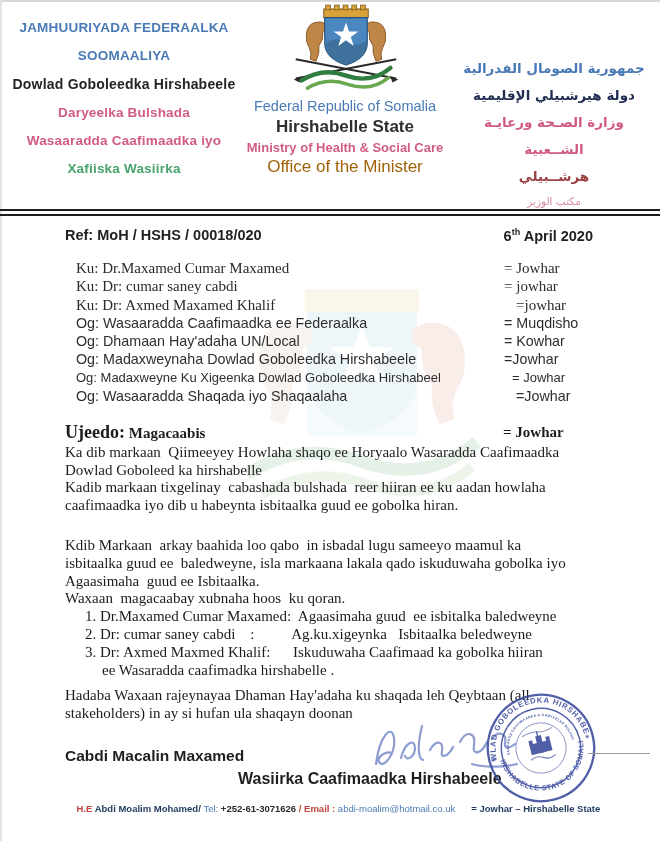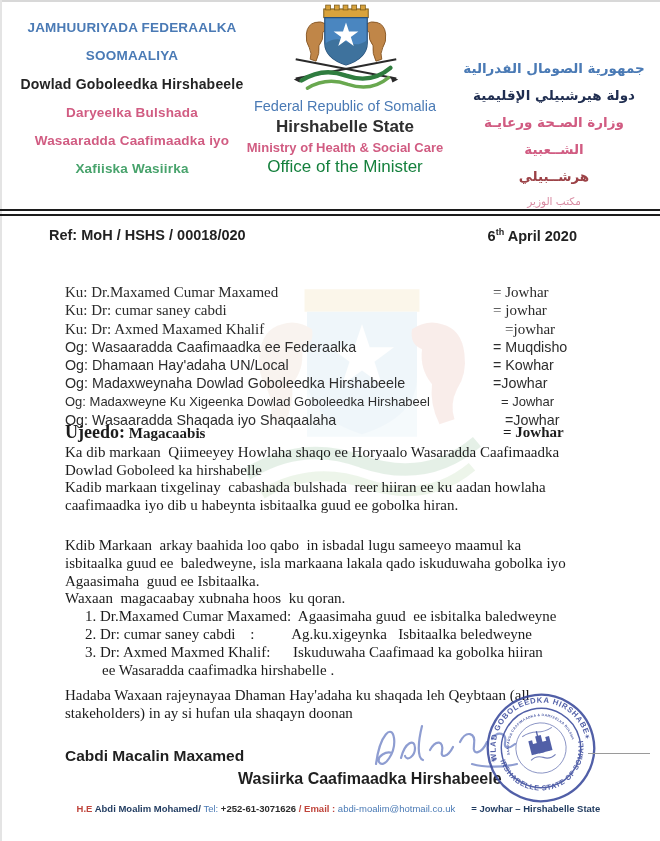--- a/index.html
+++ b/index.html
@@ -2,53 +2,53 @@
 <html><head>
 <meta charset="utf-8">
 <style>
   html,body{margin:0;padding:0;background:#ffffff;}
   .page{position:relative;width:660px;height:841px;background:#ffffff;overflow:hidden;
         font-family:"Liberation Sans",sans-serif;color:#2b2b2b;}
   .scan-edge-top{position:absolute;left:0;top:0;width:660px;height:2px;background:#d8d8d8;}
   .scan-edge-left{position:absolute;left:0;top:0;width:2px;height:841px;background:#e4e4e4;}
 
   
-  .hdr-left{position:absolute;left:16px;top:20px;width:232px;text-align:center;font-weight:bold;font-size:13.5px;}
+  .hdr-left{position:absolute;left:8px;top:20px;width:232px;text-align:center;font-weight:bold;font-size:13.5px;}
   .hdr-left .hl{margin-bottom:13px;letter-spacing:.2px;}
   .hdr-left .hl:nth-child(1),.hdr-left .hl:nth-child(2){color:#4a7ab5;}
   .hdr-left .hl:nth-child(3){color:#242424;font-size:14px;}
   .hdr-left .hl:nth-child(4),.hdr-left .hl:nth-child(5){color:#d15c82;}
   .hdr-left .hl:nth-child(6){color:#48a36c;}
 
   .emblem{position:absolute;left:288px;top:4px;width:116px;height:94px;}
   .hdr-center{position:absolute;left:234px;top:98px;width:222px;text-align:center;}
   .hc1{color:#4a7ab5;font-size:14.5px;margin-bottom:3px;}
   .hc2{color:#2f2f2f;font-size:17px;font-weight:bold;margin-bottom:3px;}
   .hc3{color:#d15c82;font-size:13px;font-weight:bold;margin-bottom:2px;}
-  .hc4{color:#15803d;font-size:17px;}
+  .hc4{color:#a16207;font-size:17px;}
 
   .hdr-right{position:absolute;left:458px;top:22px;width:192px;text-align:center;font-family:"DejaVu Sans",sans-serif;margin-top:38px;}
   .hdr-right .ar{margin-bottom:11px;font-size:13.5px;}
   .hdr-right .ar:nth-child(1){color:#4a7ab5;font-weight:bold;}
   .hdr-right .ar:nth-child(2){color:#1f2d50;font-weight:bold;}
   .hdr-right .ar:nth-child(3),.hdr-right .ar:nth-child(4){color:#d15c82;font-weight:bold;}
   .hdr-right .ar:nth-child(5){color:#9c4247;font-weight:bold;}
   .hdr-right .ar:nth-child(6){color:#d98ca3;font-size:10.5px;}
 
   .rule{position:absolute;left:0;top:209px;width:660px;height:3px;
         border-top:2px solid #1c1c1c;border-bottom:2px solid #1c1c1c;}
 
   
-  .ref-row{position:absolute;left:49px;top:227px;width:528px;display:flex;justify-content:space-between;
+  .ref-row{position:absolute;left:65px;top:227px;width:528px;display:flex;justify-content:space-between;
            font-size:14.5px;font-weight:600;color:#222;}
   .ref-date sup{font-size:9px;}
   .ref-date .pre{white-space:pre;}
 
   
-  .cc-list{position:absolute;left:65px;top:259px;width:545px;margin-top:24px;}
+  .cc-list{position:absolute;left:76px;top:259px;width:545px;}
   .cc-row{position:relative;height:18.3px;line-height:18.3px;white-space:pre;}
   .cc-row:nth-child(-n+3){font-family:"Liberation Serif",serif;font-size:15px;}
   .cc-row:nth-child(n+4){font-family:"Liberation Sans",sans-serif;font-size:14.3px;color:#2e2e2e;}
   .cc-row:nth-child(7){font-size:13px;}
   .cc-value{position:absolute;left:428px;top:0;}
   .cc-row:nth-child(3) .cc-value{left:440px;}
   .cc-row:nth-child(7) .cc-value{left:436px;}
   .cc-row:nth-child(8) .cc-value{left:440px;}
 
   

